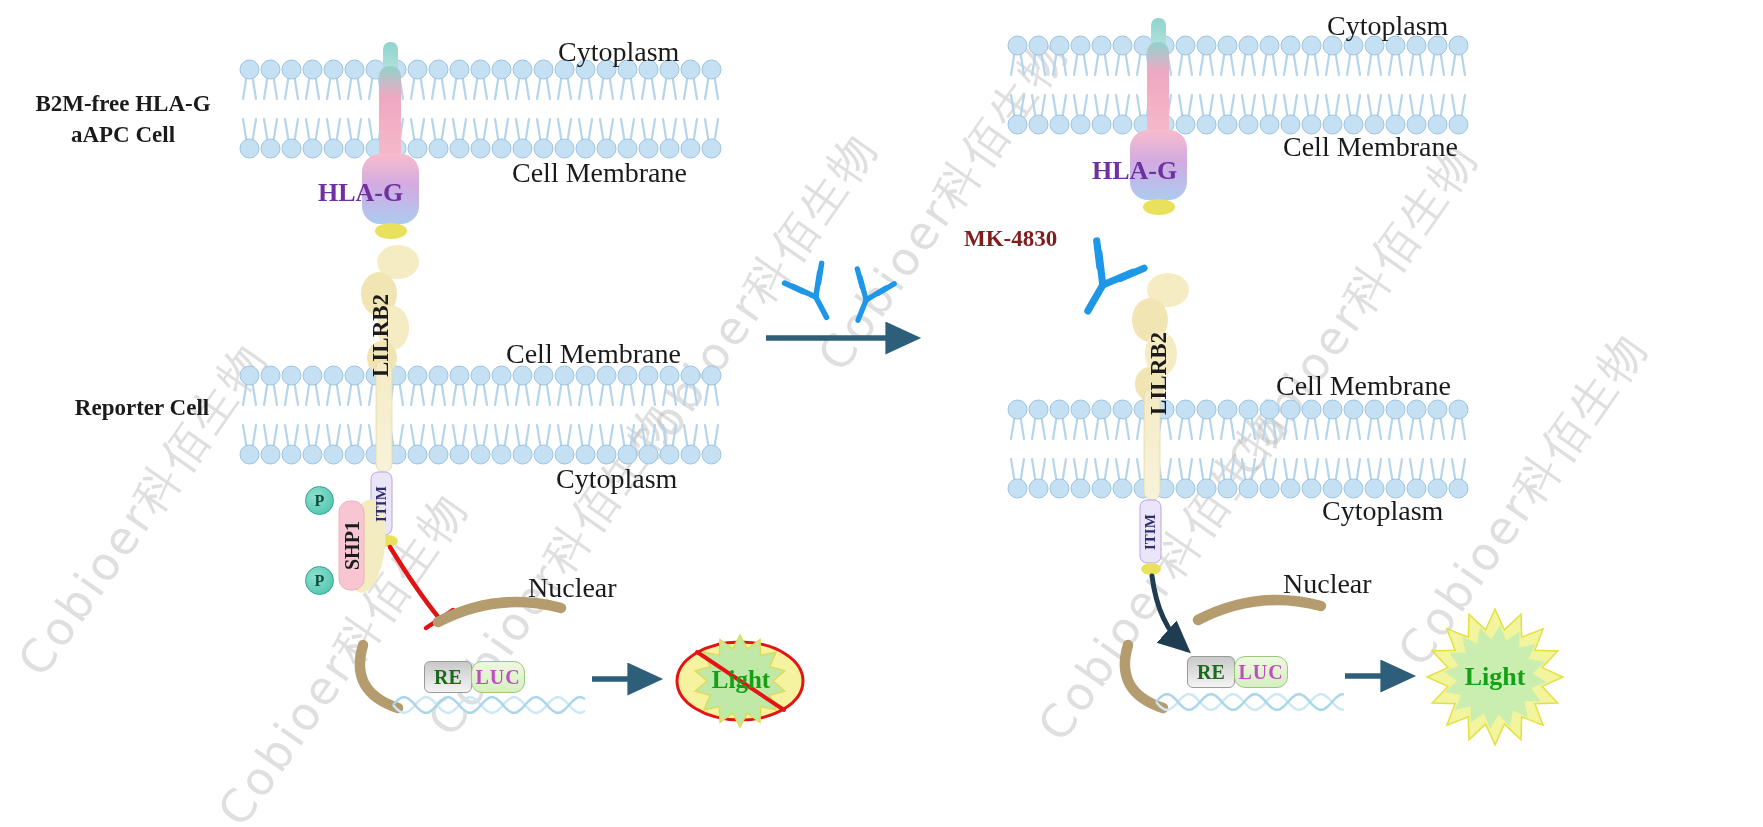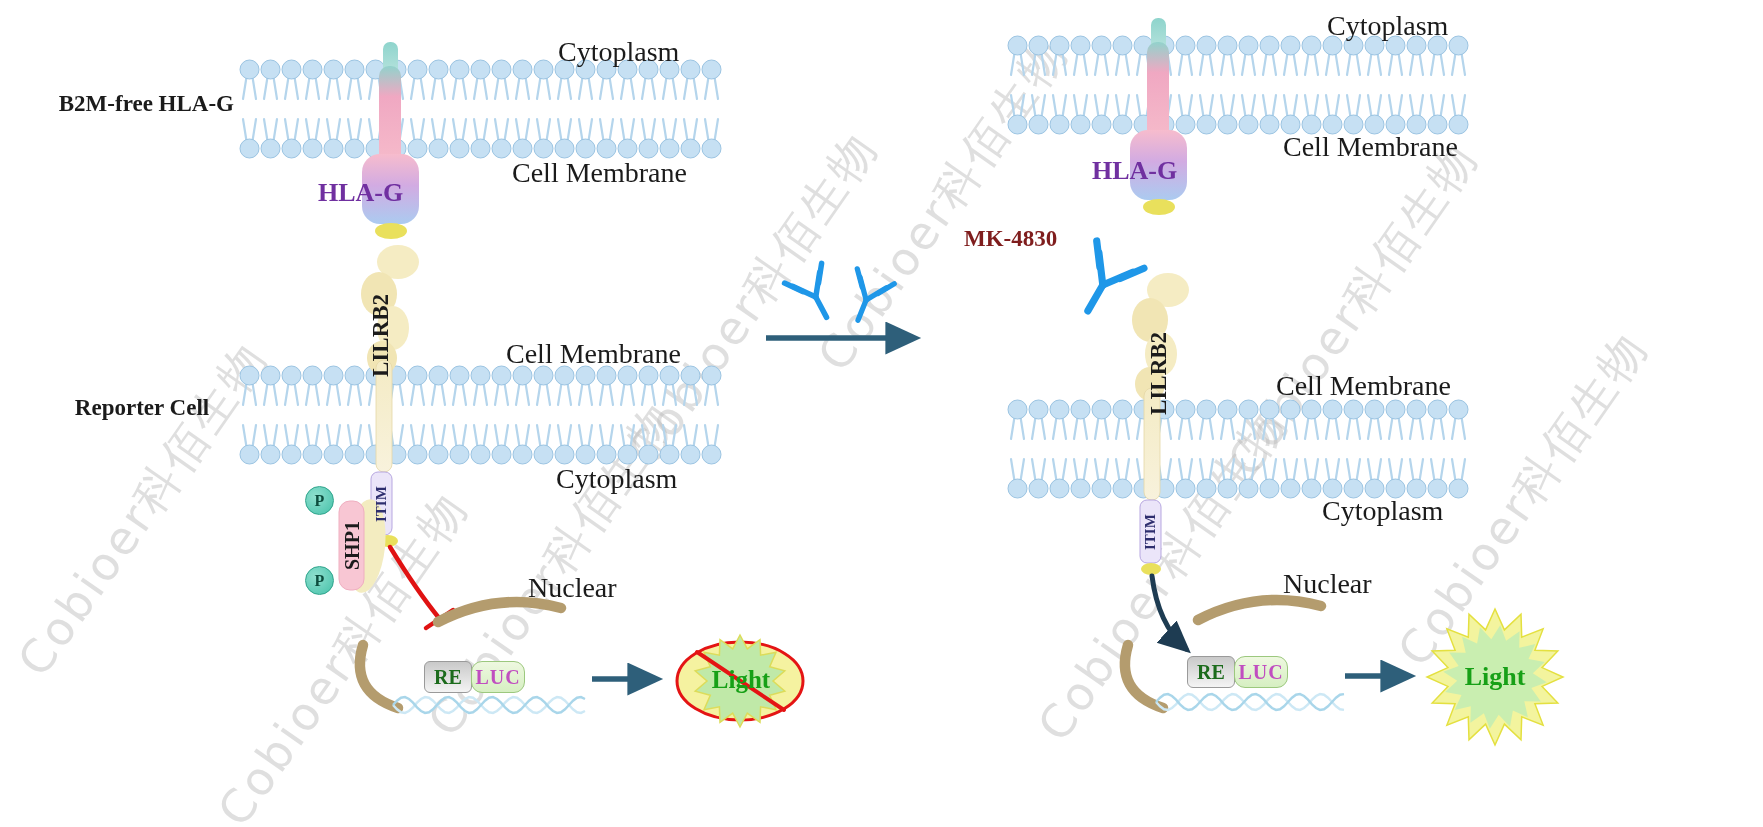--- a/index.html
+++ b/index.html
@@ -709,22 +709,23 @@
         <line x1="697" y1="652" x2="784" y2="710" stroke="#e41414" stroke-width="4" stroke-linecap="round"></line>
       </g>
     <g id="lightburst">
         <polygon points="1495.0,609.0 1504.4,629.9 1521.0,614.2 1521.7,637.1 1543.1,628.9 1534.9,650.3 1557.8,651.0 1542.1,667.6 1563.0,677.0 1542.1,686.4 1557.8,703.0 1534.9,703.7 1543.1,725.1 1521.7,716.9 1521.0,739.8 1504.4,724.1 1495.0,745.0 1485.6,724.1 1469.0,739.8 1468.3,716.9 1446.9,725.1 1455.1,703.7 1432.2,703.0 1447.9,686.4 1427.0,677.0 1447.9,667.6 1432.2,651.0 1455.1,650.3 1446.9,628.9 1468.3,637.1 1469.0,614.2 1485.6,629.9" fill="#f3f49e" stroke="#e4e040" stroke-width="1.5"></polygon>
         <polygon points="1500.2,625.3 1506.1,640.7 1519.6,631.2 1519.2,647.7 1535.3,644.1 1528.5,659.1 1544.8,662.0 1532.8,673.3 1546.7,682.2 1531.3,688.1 1540.8,701.6 1524.3,701.2 1527.9,717.3 1512.9,710.5 1510.0,726.8 1498.7,714.8 1489.8,728.7 1483.9,713.3 1470.4,722.8 1470.8,706.3 1454.7,709.9 1461.5,694.9 1445.2,692.0 1457.2,680.7 1443.3,671.8 1458.7,665.9 1449.2,652.4 1465.7,652.8 1462.1,636.7 1477.1,643.5 1480.0,627.2 1491.3,639.2" fill="#c9eeb0"></polygon>
       </g>
   </svg>
 
   <div class="lbl" style="left:558px;top:36px;font-size:28px;">Cytoplasm</div>
 
-  <div class="lbl title" style="left:12px;top:88px;width:222px;font-size:23px;line-height:31px;text-align:right;">
+  <div class="lbl title" style="left:12px;top:88px;width:222px;font-size:23px;line-height:31px;">
     <div>B2M-free HLA-G</div>
+    <div>aAPC Cell</div>
   </div>
 
   <div class="lbl" style="left:512px;top:157px;font-size:28px;">Cell Membrane</div>
   <div class="lbl" style="left:318px;top:178px;font-size:26px;font-weight:bold;color:#7030a0;">HLA-G</div>
   <div class="lbl vtext" style="left:368px;top:278px;width:26px;height:114px;line-height:26px;font-size:23px;font-weight:bold;">LILRB2</div>
   <div class="lbl" style="left:506px;top:338px;font-size:28px;">Cell Membrane</div>
 
   <div class="lbl title" style="left:20px;top:392px;width:244px;font-size:23px;line-height:31px;">
     <div>Reporter Cell</div>
   </div>

